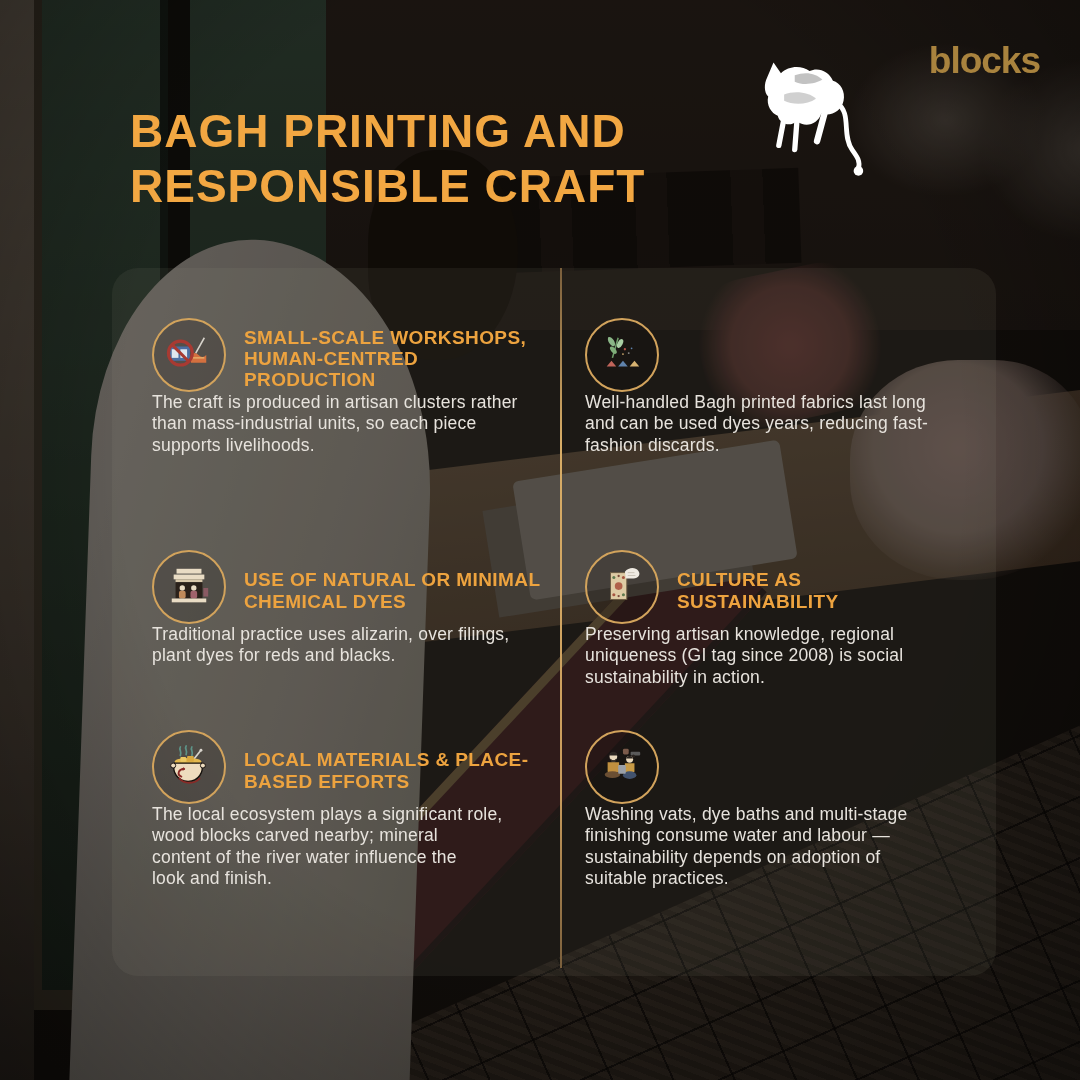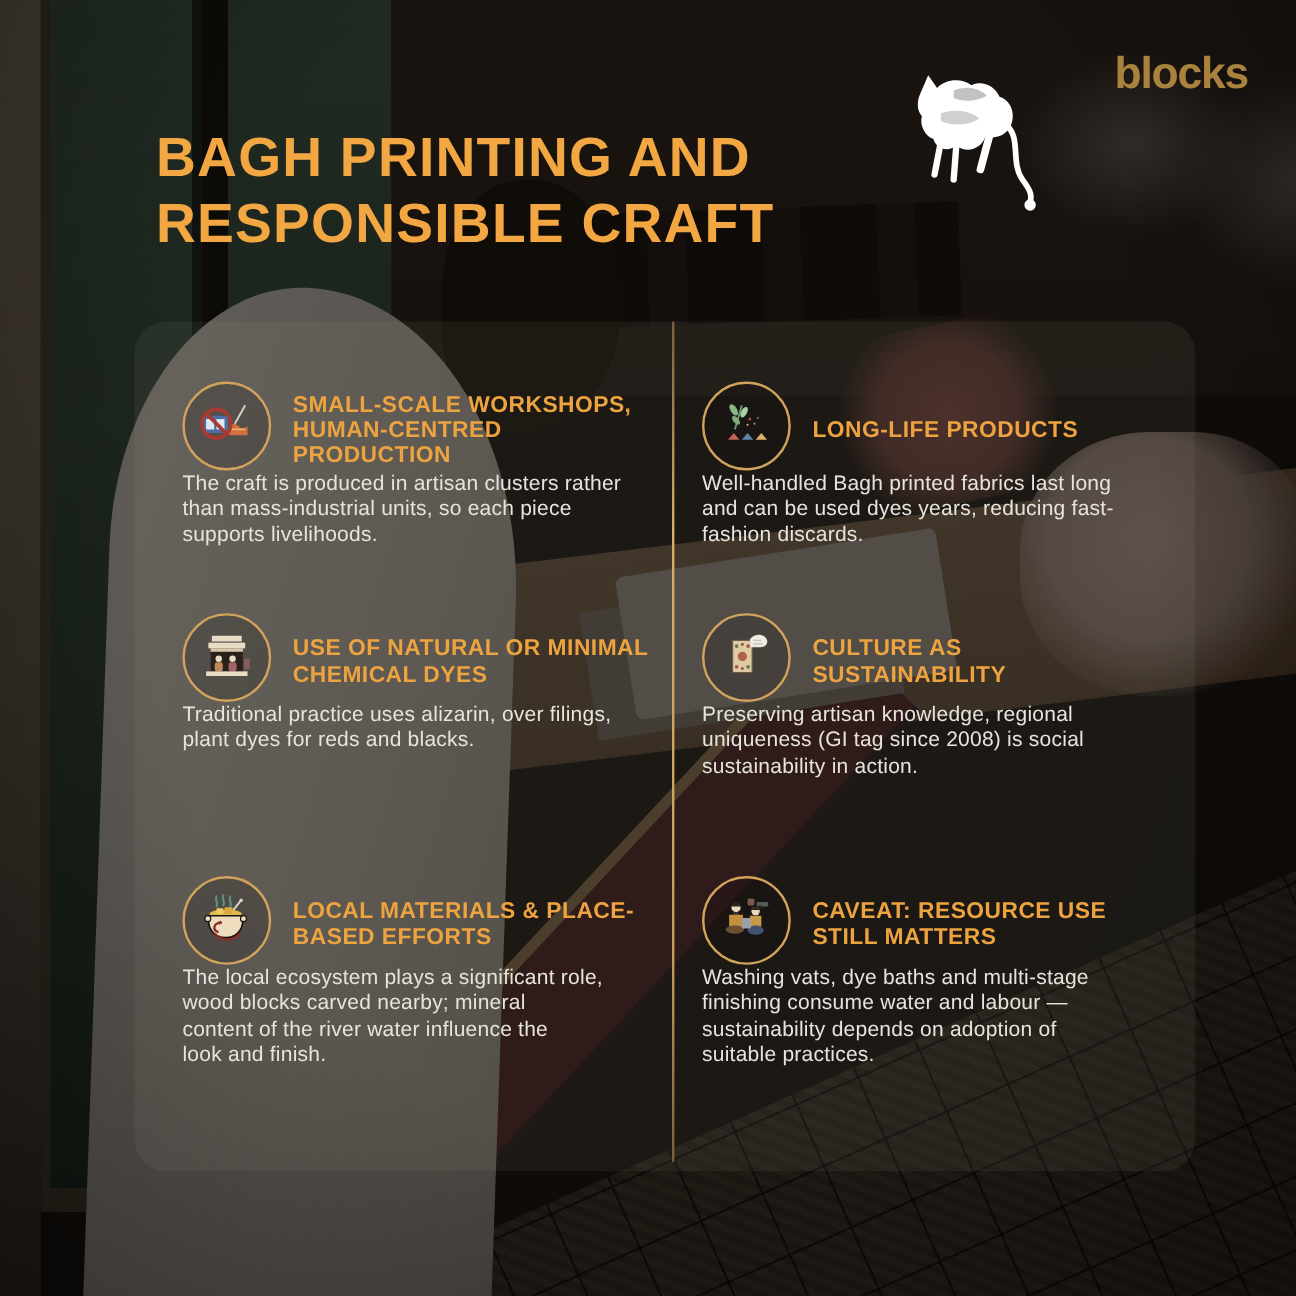--- a/index.html
+++ b/index.html
@@ -54,21 +54,21 @@
   .title{left:130px;top:104px;width:840px;text-align:left;color:#f2a742;
     font-size:46px;font-weight:800;line-height:1.2;letter-spacing:1px;white-space:pre-line;}
   .animal{left:752px;top:52px;width:112px;height:138px;}
 
   .panel{left:112px;top:268px;width:884px;height:708px;border-radius:26px;background:rgba(170,162,145,0.09);}
   .divider{left:560px;top:268px;width:2px;height:700px;
     background:linear-gradient(#7a5f3c,#d8ad67 25%,#c99c5c 75%,#7a5f3c);}
 
   .item{position:absolute;width:395px;}
   .col-l{left:152px;} .col-r{left:585px;}
-  .r1{top:318px;} .r2{top:511px;} .r3{top:730px;}
+  .r1{top:318px;} .r2{top:550px;} .r3{top:730px;}
   .item-head{display:flex;gap:18px;align-items:center;}
   .icon-circle{width:70px;height:70px;flex:none;border:2px solid #d2a35c;border-radius:50%;
     display:flex;align-items:center;justify-content:center;background:rgba(10,8,6,0.18);}
   .item-heading{color:#eda33f;font-weight:700;font-size:19px;line-height:1.12;letter-spacing:.4px;
     padding-top:7px;white-space:pre-line;}
   .item-body{color:#e7e3dd;font-size:17.5px;line-height:1.22;letter-spacing:.2px;white-space:pre-line;}
 </style>
 </head>
 <body>
 
@@ -149,21 +149,20 @@
           <ellipse cx="15" cy="19" rx="2.4" ry="4.6" transform="rotate(-40 15 19)" fill="#7fae7a"></ellipse>
           <circle cx="27" cy="18" r="1.2" fill="#b5524a"></circle>
           <circle cx="31" cy="22" r="1" fill="#8a8a8a"></circle>
           <circle cx="25" cy="23" r="0.9" fill="#d7b271"></circle>
           <circle cx="34" cy="17" r="0.9" fill="#5f82ab"></circle>
           <path d="M8,36 l5,-6 5,6 z" fill="#c0645a"></path>
           <path d="M20,36 l5,-6 5,6 z" fill="#5f82ab"></path>
           <path d="M32,36 l5,-6 5,6 z" fill="#d7b271"></path>
         </svg>
       </div>
-      <div class="item-heading">LONG-LIFE PRODUCTS</div>
     </div>
     <div class="item-body">Well-handled Bagh printed fabrics last long
 and can be used dyes years, reducing fast-
 fashion discards.</div>
   </div>
 
   <div class="item col-l r2">
     <div class="item-head">
       <div class="icon-circle">
         <svg width="46" height="46" viewBox="0 0 48 48">
@@ -250,22 +249,20 @@
           <path d="M9,19 h12 v10 q-6,3 -12,0 z" fill="#c1903f"></path>
           <ellipse cx="14" cy="32" rx="8" ry="3.5" fill="#6b4f33"></ellipse>
           <circle cx="32" cy="16" r="3.6" fill="#e9d9bd"></circle>
           <path d="M28.5,15 a3.6,3.6 0 0 1 7,0 z" fill="#2a2420"></path>
           <circle cx="36" cy="12.5" r="1.6" fill="#2a2420"></circle>
           <path d="M27,20 h10 v9 q-5,3 -10,0 z" fill="#c79a45"></path>
           <ellipse cx="32" cy="32.5" rx="7" ry="4" fill="#41526e"></ellipse>
           <rect x="20" y="22" width="8" height="9" rx="1" fill="#9aa0a8"></rect>
         </svg>
       </div>
-      <div class="item-heading">CAVEAT: RESOURCE USE
-STILL MATTERS</div>
     </div>
     <div class="item-body">Washing vats, dye baths and multi-stage
 finishing consume water and labour —
 sustainability depends on adoption of
 suitable practices.</div>
   </div>
 
 </div>
 
 </body></html>

